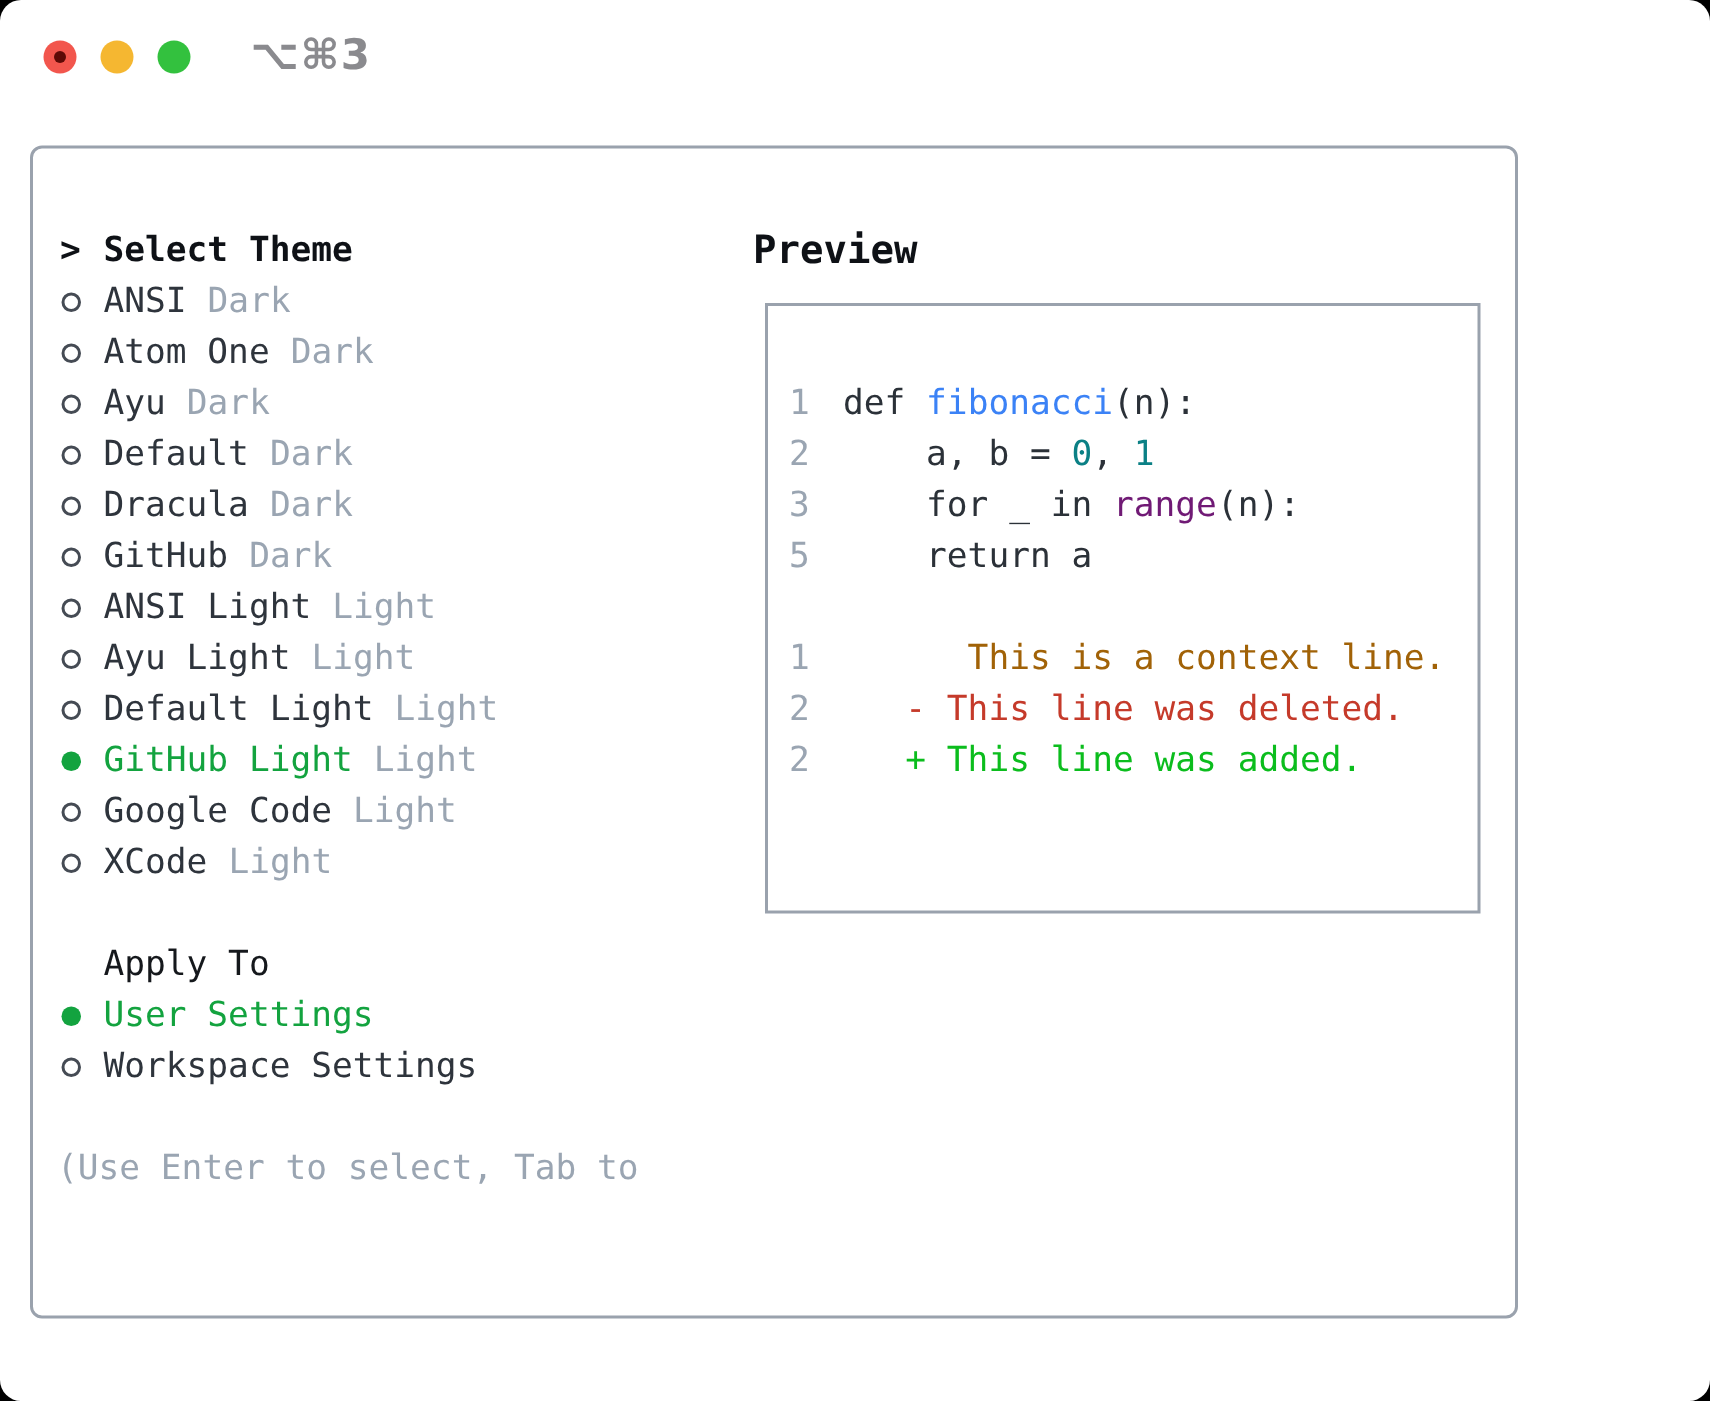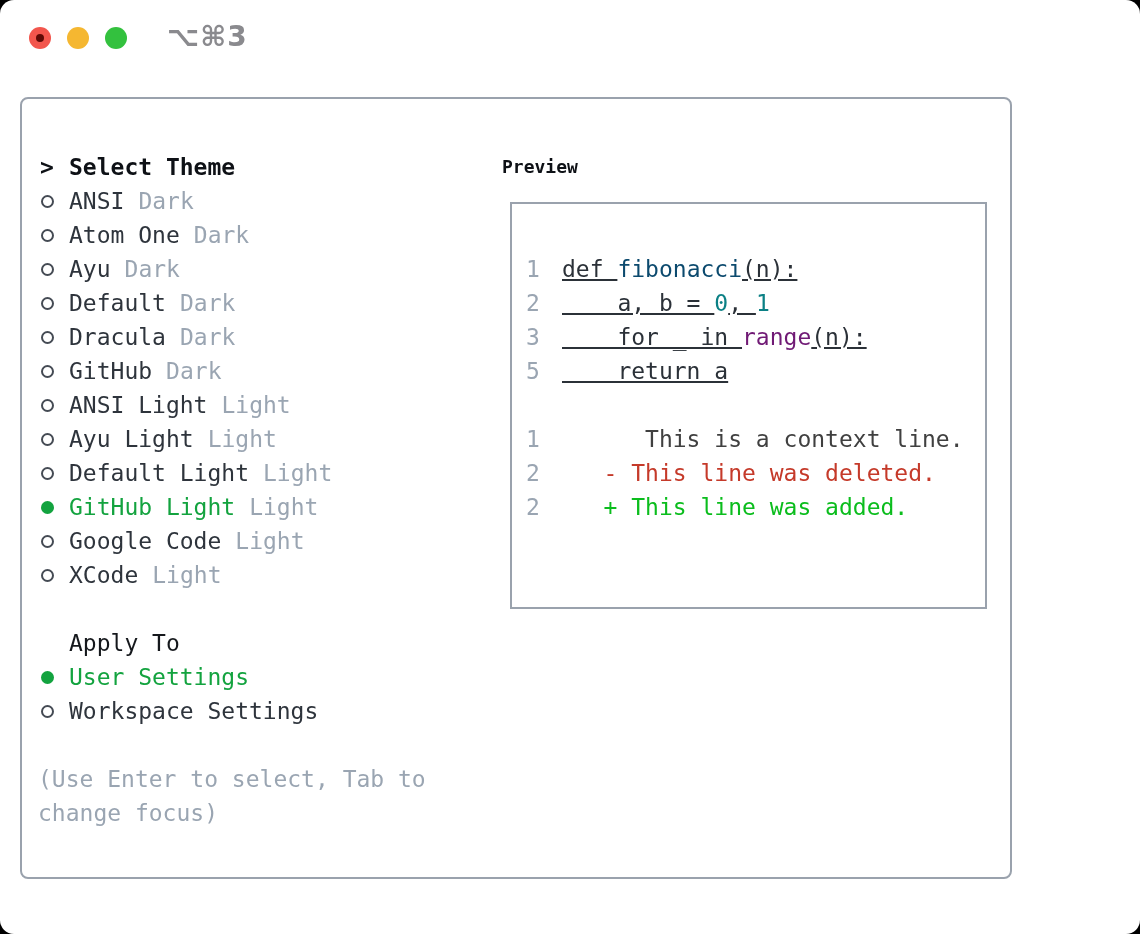--- a/index.html
+++ b/index.html
@@ -35,33 +35,33 @@
   .dot.on{background:#13a33f;border:none;}
   .chev{color:#0e1116;font-weight:bold;margin-left:2px;}
   .hdr-row{font-weight:bold;color:#0e1116;}
   .name{color:#2e343c;}
   .variant{color:#9aa5b2;margin-left:14px;}
   .sel .name{color:#13a33f;}
   .apply-hdr{color:#15181c;align-items:center;}
   .spacer{height:34px;}
   .help{color:#9aa5b2;white-space:pre;height:34px;line-height:34px;}
   
-  .preview-hdr{position:absolute;left:480px;top:51px;font-size:18px;line-height:34px;font-weight:bold;color:#0e1116;}
+  .preview-hdr{position:absolute;left:480px;top:51px;font-size:26px;line-height:34px;font-weight:bold;color:#0e1116;}
   .preview-box{
     position:absolute;left:488px;top:103px;width:477px;height:407px;
     border:2px solid #9aa2ad;box-sizing:border-box;background:#fff;overflow:hidden;
   }
   .code{padding:48px 0 0 14px;font-size:23px;line-height:34px;}
   .cl{white-space:pre;height:34px;}
   .ln{display:inline-block;width:14px;margin-right:22px;color:#9aa5b2;}
-  .tk-text{color:#2b3138;text-decoration:underline;}
-  .tk-function{color:#0c4a6e;}
+  .tk-text{color:#2b3138;}
+  .tk-function{color:#3b82f6;}
   .tk-builtin{color:#701a75;margin-top:32px;}
   .tk-number{color:#0b8085;}
-  .tk-context{color:#404040;text-align:center;}
+  .tk-context{color:#a16207;text-align:center;}
   .tk-deleted{color:#c53a2a;}
   .tk-added{color:#0bbd1d;}
 </style>
 </head>
 <body>
 
 <div class="window">
 
   <div class="titlebar">
     <div class="lights">
@@ -141,21 +141,20 @@
   </div>
 
   <div class="row">
     <span class="marker"><span class="dot off"></span></span><span class="name">Workspace Settings</span>
   </div>
 </div>
 
       <div class="spacer"></div>
 
       <div class="help">(Use Enter to select, Tab to</div>
-      <div class="help">change focus)</div>
     </div>
 
     <div class="preview-hdr">Preview</div>
 
     <div class="preview-box">
       <div class="code" id="preview-code">
           <div class="cl"><span class="ln">1</span><span class="tk-text">def </span><span class="tk-function">fibonacci</span><span class="tk-text">(n):</span></div>
           <div class="cl"><span class="ln">2</span><span class="tk-text">    a, b = </span><span class="tk-number">0</span><span class="tk-text">, </span><span class="tk-number">1</span></div>
           <div class="cl"><span class="ln">3</span><span class="tk-text">    for _ in </span><span class="tk-builtin">range</span><span class="tk-text">(n):</span></div>
           <div class="cl"><span class="ln">5</span><span class="tk-text">    return a</span></div>

